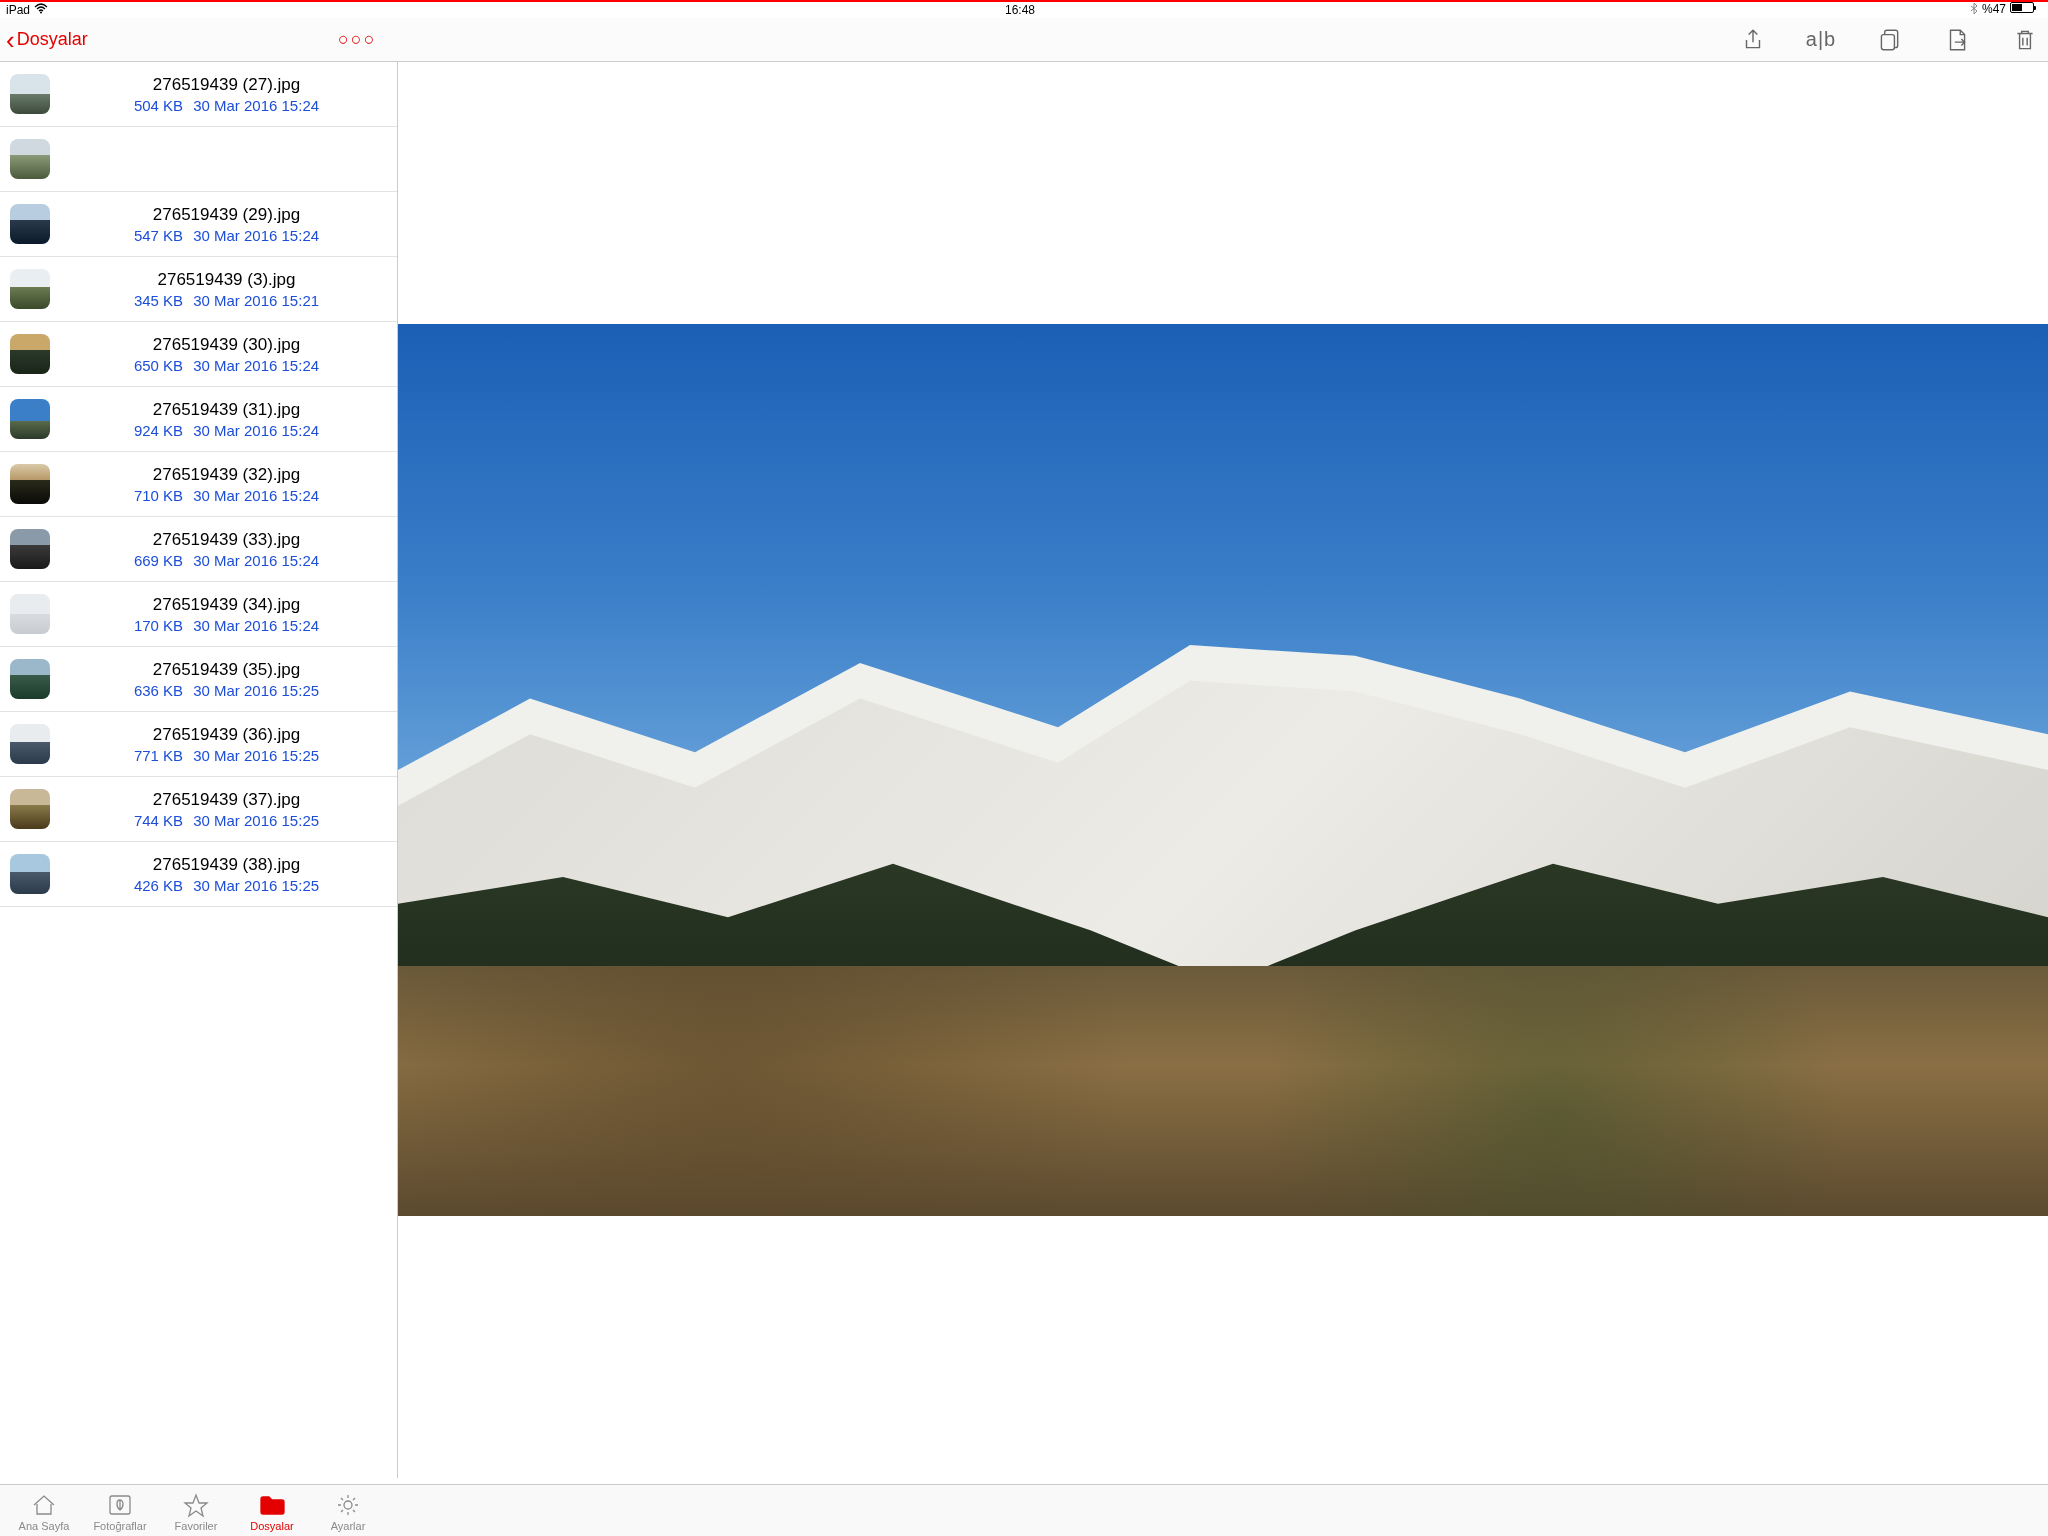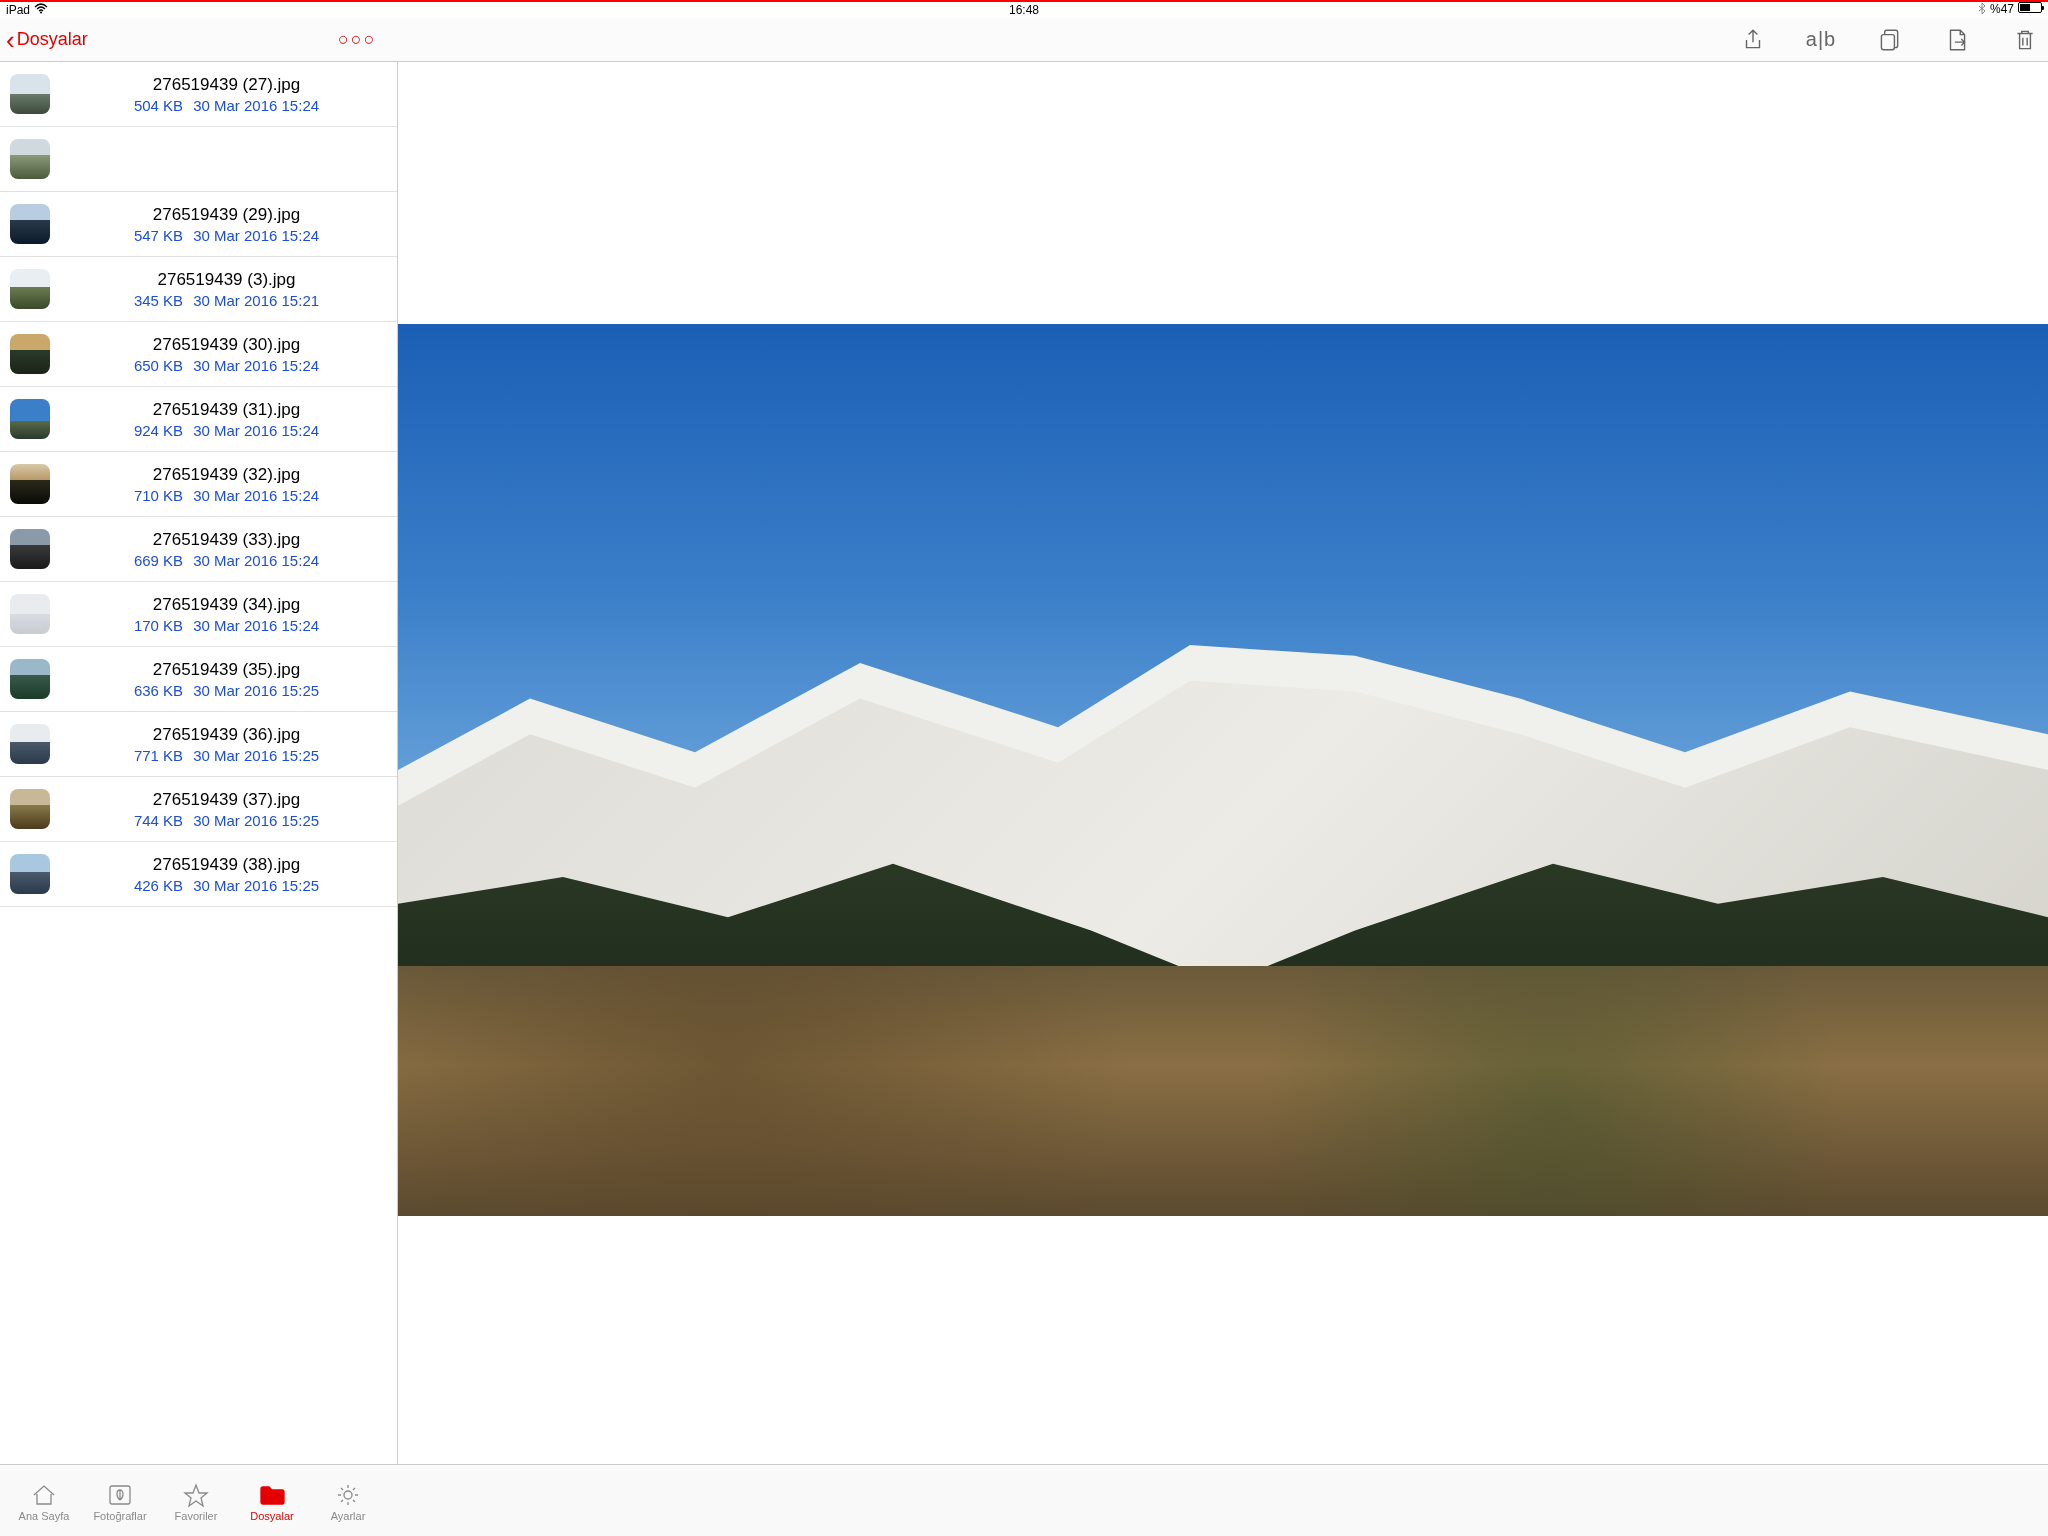--- a/index.html
+++ b/index.html
@@ -1,21 +1,21 @@
 <!DOCTYPE html>
 <html><head>
 <meta charset="utf-8">
 <style>
   * { box-sizing: border-box; margin: 0; padding: 0; }
   html, body { width: 1280px; height: 960px; font-family: -apple-system, "Helvetica Neue", Arial, sans-serif; background: #fff; overflow: hidden; }
 
   .redline { position: absolute; top: 0; left: 0; right: 0; height: 2px; background: #ff0000; z-index: 100; }
 
   .status-bar {
-    position: absolute; top: 2px; left: 0; right: 0; height: 16px;
+    position: absolute; top: 2px; left: 0; right: 8px; height: 16px;
     font-size: 12px; color: #000; display: flex; align-items: center;
     padding: 0 6px;
   }
   .status-left { display: flex; align-items: center; gap: 4px; }
   .status-center { position: absolute; left: 50%; transform: translateX(-50%); font-weight: 500;}
   .status-right { margin-left: auto; display: flex; gap: 4px; }
   .wifi-icon, .bt-icon, .batt-icon { display: inline-block; }
   .batt-icon { width: 24px; height: 11px; border: 1px solid #000; border-radius: 2px; position: relative; }
   .batt-icon::after { content:""; position:absolute; right:-3px; top:3px; width:2px; height:4px; background:#000; border-radius:0 1px 1px 0;}
   .batt-fill { position:absolute; left:1px; top:1px; bottom:1px; width: 45%; background:#000; }
@@ -84,21 +84,21 @@
     position:absolute; left:0; right:0; bottom:0; height:28%;
     background: linear-gradient(to bottom, #6b5a3a 0%, #8a6f44 40%, #5c4a2f 100%);
   }
   .foreground::before {
     content:""; position:absolute; inset:0;
     background: radial-gradient(circle at 20% 40%, rgba(90,70,40,0.6) 0%, transparent 30%),
                 radial-gradient(circle at 70% 60%, rgba(60,80,40,0.5) 0%, transparent 25%);
   }
 
   .tab-bar {
-    position: absolute; bottom: 0; left: 0; right: 0; height: 72px;
+    position: absolute; bottom: 0; left: 0; right: 0; height: 52px;
     border-top: 1px solid #ccc; background: #f9f9f9;
     display: flex; align-items: center; padding: 2px 6px 0;
   }
   .tab {
     width: 76px; display: flex; flex-direction: column; align-items: center;
     font-size: 11px; color: #8a8a8a; cursor:pointer; gap:2px;
   }
   .tab.active { color: #e40000; }
   .tab svg { width: 28px; height: 26px; stroke: currentColor; fill: none; stroke-width:1.3; }
   .tab.active .folder-fill { fill:#e40000; stroke:#e40000; }

